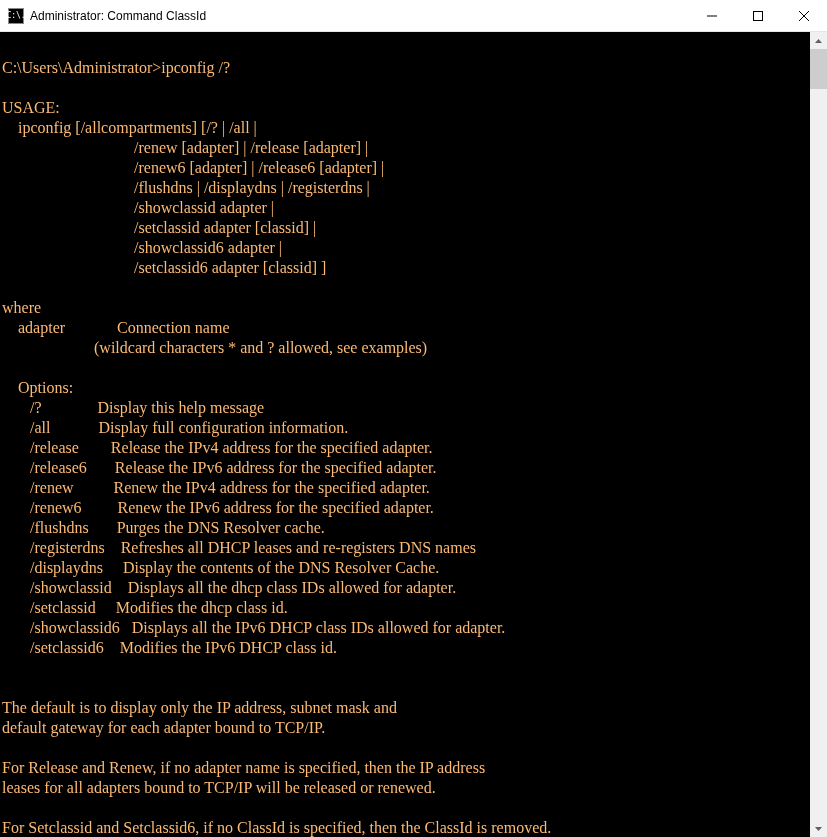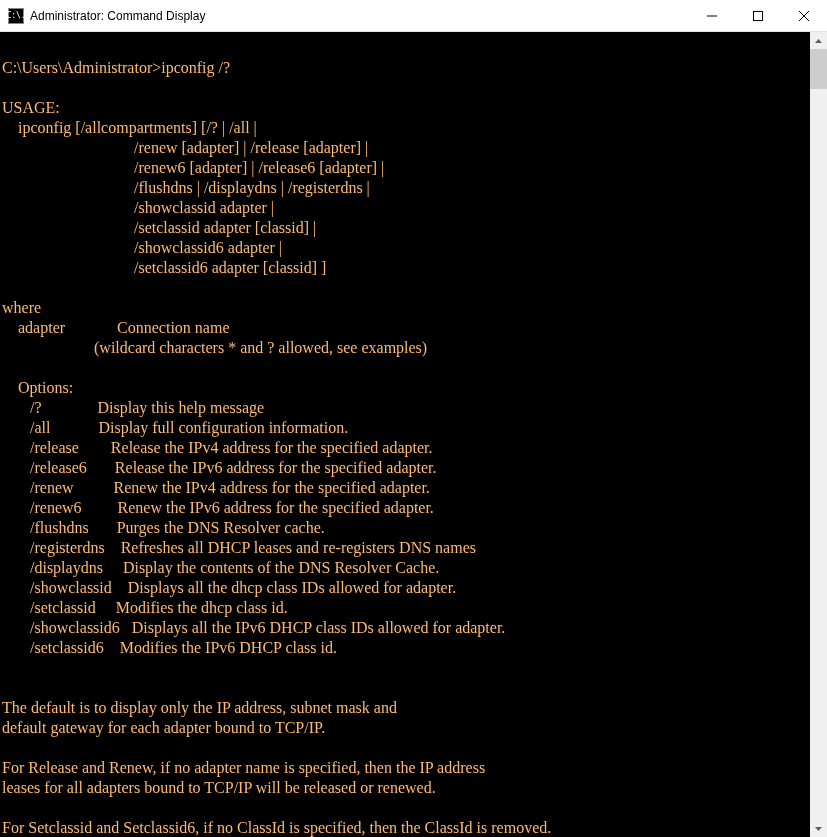--- a/index.html
+++ b/index.html
@@ -95,21 +95,21 @@
       background: #cdcdcd;
     }
   </style>
 </head>
 <body>
 
 <div class="titlebar">
   <span class="titlebar-icon">
     <span class="titlebar-icon-inner">C:\.</span>
   </span>
-  <span class="titlebar-title">Administrator: Command Display</span>
+  <span class="titlebar-title">Administrator: Command ClassId</span>
   <div class="titlebar-buttons">
     <div class="tbbtn">
       <svg width="10" height="10" viewBox="0 0 10 10">
           <line x1="0" y1="5" x2="10" y2="5"></line>
         </svg>
     </div>
     <div class="tbbtn">
       <svg width="10" height="10" viewBox="0 0 10 10">
           <rect x="0.5" y="0.5" width="9" height="9"></rect>
         </svg>

